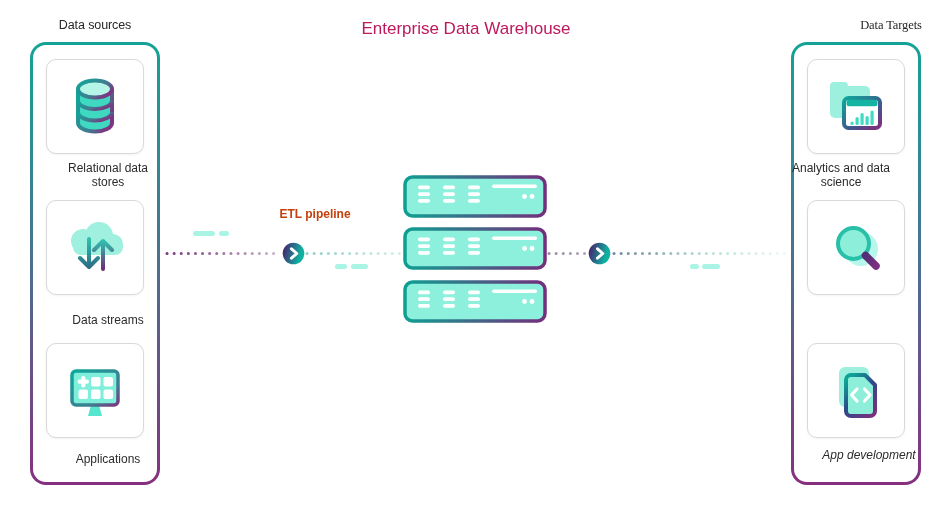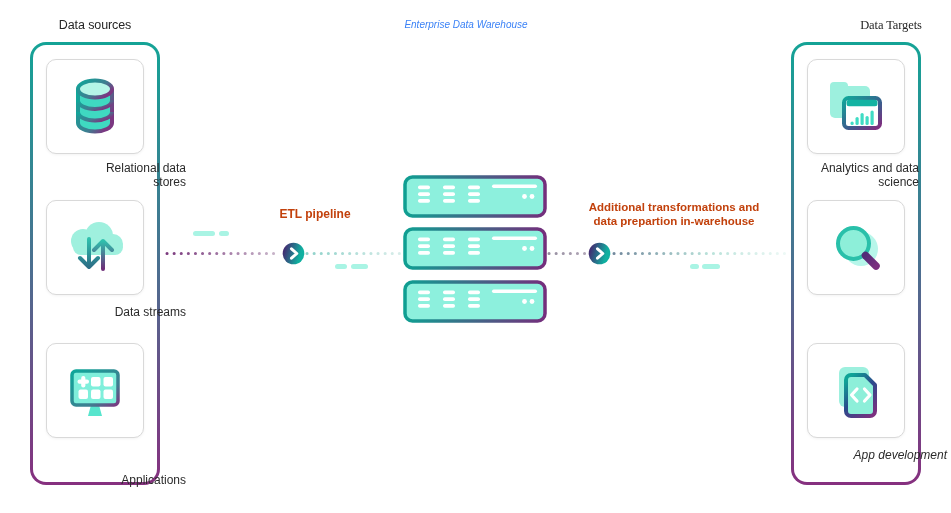--- a/index.html
+++ b/index.html
@@ -3,32 +3,32 @@
 <meta charset="utf-8">
 <style>
   html,body{margin:0;padding:0;background:#ffffff;}
   body{width:951px;height:513px;position:relative;overflow:hidden;
        font-family:"Liberation Sans", sans-serif;color:#2b2b2b;}
   .stage{position:absolute;left:0;top:0;width:951px;height:513px;}
 
   .col-title{position:absolute;width:130px;text-align:center;font-size:12.5px;
              color:#262626;letter-spacing:-0.1px;}
   .wh-title{position:absolute;left:316px;top:19px;width:300px;text-align:center;
-            font-size:10px;color:#3b82f6;font-style:italic;}
+            font-size:17px;color:#be185d;}
 
   .panel{position:absolute;width:130px;height:443px;border-radius:16px;
          padding:3px;box-sizing:border-box;z-index:1;
          background:linear-gradient(180deg,#14a396 0%,#4d6e90 52%,#86307f 100%);}
   .panel-inner{width:100%;height:100%;background:#ffffff;border-radius:13px;}
 
   .card{position:absolute;width:98px;height:95px;background:#ffffff;
         border:1.5px solid #d9d9d9;border-radius:10px;box-sizing:border-box;
         display:flex;align-items:center;justify-content:center;z-index:2;
         box-shadow:0 1px 3px rgba(0,0,0,0.05);}
-  .card-label{position:absolute;width:156px;text-align:right;font-size:12px;
+  .card-label{position:absolute;width:156px;text-align:center;font-size:12px;
               line-height:1.18;white-space:pre-line;z-index:2;color:#2b2b2b;}
 
   .flow-label{position:absolute;text-align:center;color:#c2410c;font-weight:bold;
               white-space:pre-line;z-index:3;}
   .flow-label.etl{left:250px;top:207px;width:130px;font-size:12px;}
   .flow-label.xform{left:574px;top:201px;width:200px;font-size:11.5px;line-height:1.2;}
 
   .server{position:absolute;left:403px;width:144px;height:43px;z-index:2;}
   .badge{position:absolute;top:242px;width:23px;height:23px;z-index:3;}
   .dash{position:absolute;height:5px;border-radius:2.5px;background:#a9f4e4;z-index:1;}
@@ -108,21 +108,21 @@
         </linearGradient>
       </defs>
       <circle cx="20" cy="24" r="12" fill="#9ff0de"></circle>
       <circle cx="36" cy="19" r="14" fill="#9ff0de"></circle>
       <circle cx="50" cy="27" r="10" fill="#9ff0de"></circle>
       <rect x="10" y="22" width="50" height="16" rx="8" fill="#9ff0de"></rect>
       <path d="M26,22 V50 M17,41 L26,50 L35,41" fill="none" stroke="url(#gdn)" stroke-width="4" stroke-linecap="round" stroke-linejoin="round"></path>
       <path d="M40,52 V24 M31,33 L40,24 L49,33" fill="none" stroke="url(#gup)" stroke-width="4" stroke-linecap="round" stroke-linejoin="round"></path>
     </svg>
   </div>
-  <div class="card-label" style="left:30px;top:305px;">Data streams</div>
+  <div class="card-label" style="left:30px;top:313px;">Data streams</div>
 
   <div class="card" style="left:46px;top:343px;">
     <svg width="62" height="56" viewBox="0 0 62 56">
       <defs>
         <linearGradient id="gmon" x1="0" y1="0" x2="1" y2="1">
           <stop offset="0" stop-color="#0ea89a"></stop>
             <stop offset="0.7" stop-color="#3f7d90"></stop>
             <stop offset="1" stop-color="#7b3781"></stop>
         </linearGradient>
       </defs>
@@ -130,21 +130,21 @@
       <rect x="8" y="8" width="46" height="34" rx="4" fill="#7fefdb" stroke="url(#gmon)" stroke-width="3.5"></rect>
       <rect x="17.2" y="13" width="4.2" height="11.5" rx="2" fill="#ffffff"></rect>
       <rect x="13.5" y="16.6" width="11.5" height="4.2" rx="2" fill="#ffffff"></rect>
       <rect x="27" y="14" width="9.5" height="9.5" rx="2" fill="#ffffff"></rect>
       <rect x="39.5" y="14" width="9.5" height="9.5" rx="2" fill="#ffffff"></rect>
       <rect x="14.5" y="26.5" width="9.5" height="9.5" rx="2" fill="#ffffff"></rect>
       <rect x="27" y="26.5" width="9.5" height="9.5" rx="2" fill="#ffffff"></rect>
       <rect x="39.5" y="26.5" width="9.5" height="9.5" rx="2" fill="#ffffff"></rect>
     </svg>
   </div>
-  <div class="card-label" style="left:30px;top:473px;">Applications</div>
+  <div class="card-label" style="left:30px;top:452px;">Applications</div>
 
   <svg class="server" style="top:175px;" viewBox="0 0 144 43">
     <defs>
       <linearGradient id="gsv1" x1="0" y1="0" x2="1" y2="0">
         <stop offset="0" stop-color="#0f9f92"></stop>
           <stop offset="1" stop-color="#742e7c"></stop>
       </linearGradient>
     </defs>
     <rect x="2" y="2" width="140" height="39" rx="7.5" fill="#8df0dd" stroke="url(#gsv1)" stroke-width="3.5"></rect>
     <g fill="#ffffff">
@@ -231,22 +231,20 @@
   </svg>
 
   <div class="dash" style="left:193px;top:231px;width:22px;"></div>
   <div class="dash" style="left:219px;top:231px;width:10px;"></div>
   <div class="dash" style="left:335px;top:264px;width:12px;"></div>
   <div class="dash" style="left:351px;top:264px;width:17px;"></div>
   <div class="dash" style="left:690px;top:264px;width:9px;"></div>
   <div class="dash" style="left:702px;top:264px;width:18px;"></div>
 
   <div class="flow-label etl">ETL pipeline</div>
-  <div class="flow-label xform">Additional transformations and
-data prepartion in-warehouse</div>
 
   <div class="card" style="left:807px;top:59px;">
     <svg width="62" height="58" viewBox="0 0 62 58">
       <defs>
         <linearGradient id="gfc" x1="0" y1="0" x2="0.9" y2="1">
           <stop offset="0" stop-color="#10a79a"></stop>
             <stop offset="0.6" stop-color="#3b5d8d"></stop>
             <stop offset="1" stop-color="#7b2f7f"></stop>
         </linearGradient>
       </defs>

